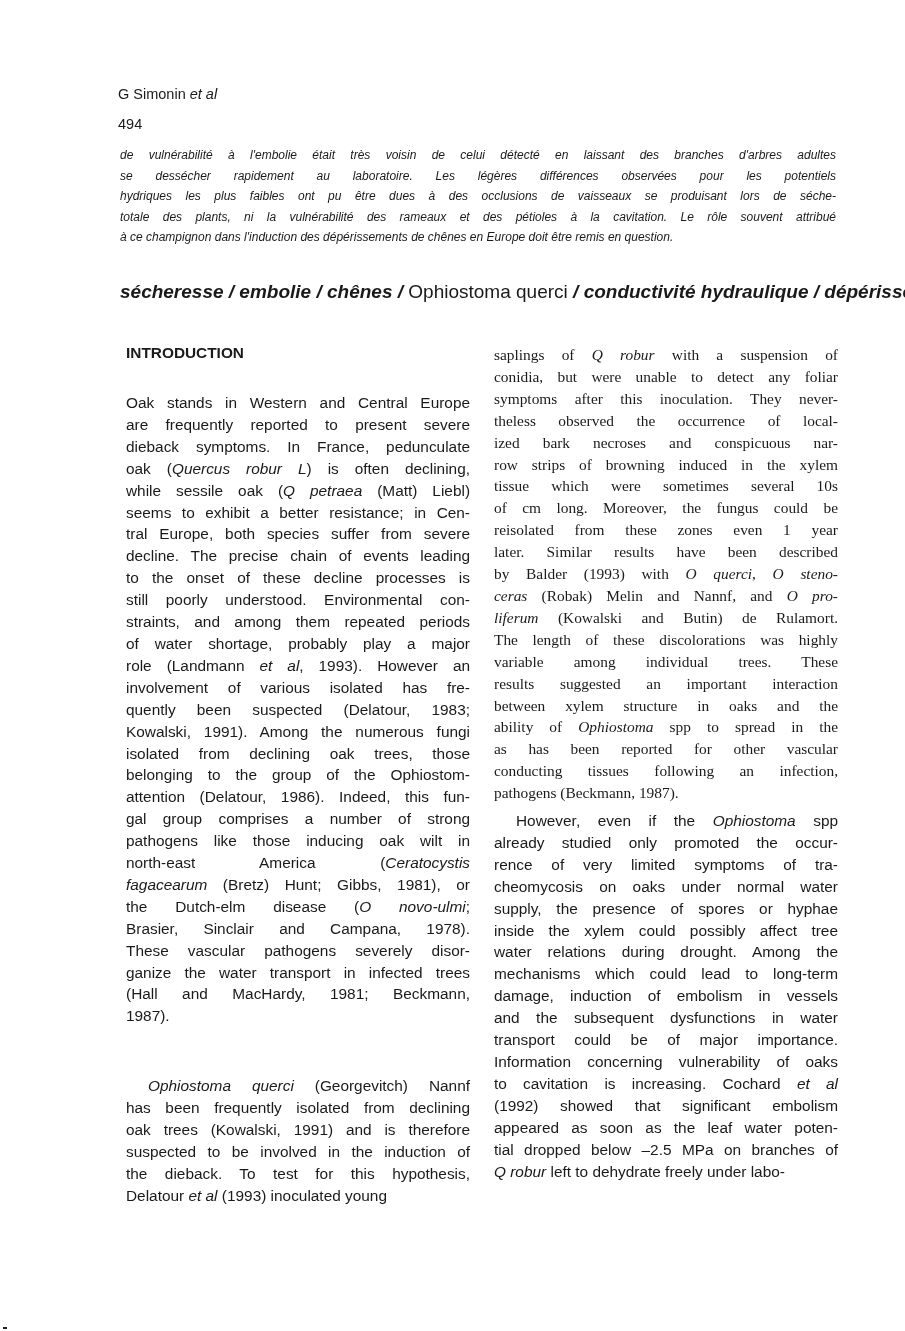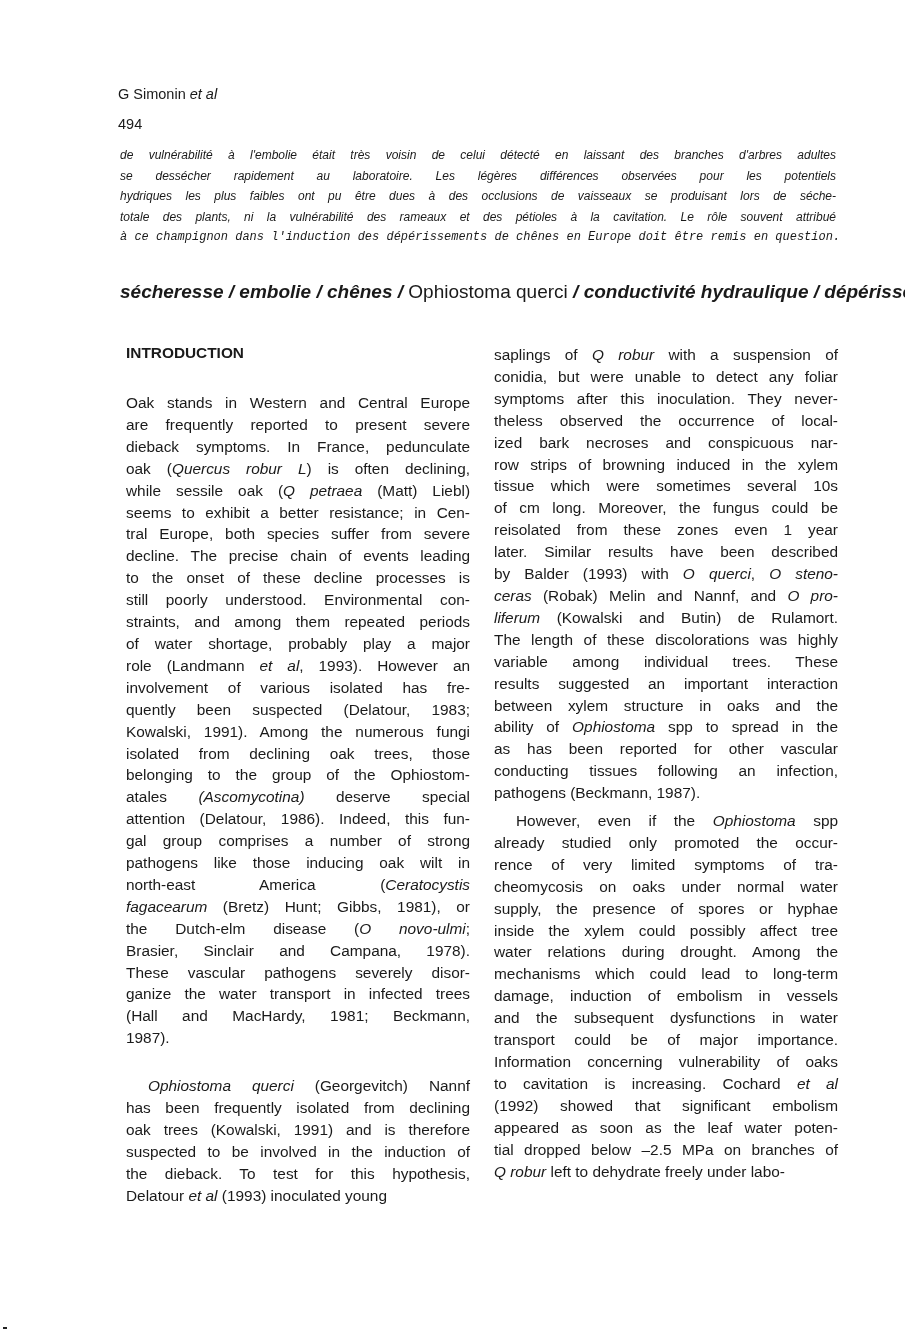--- a/index.html
+++ b/index.html
@@ -12,21 +12,21 @@
       font-size: 14.5px;
     }
     .page-num { position: absolute; left: 0; top: 0; margin-top: 30px; }
     .author-head { position: absolute; left: 0; right: 0; top: 0; text-align: left; }
     .abstract {
       position: absolute; top: 145px; left: 120px; width: 716px;
       font-size: 12px; line-height: 20.6px; font-style: italic;
       text-align: justify; text-align-last: left;
     }
     .abstract .ln { display: block; text-align: justify; text-align-last: justify; white-space: nowrap; }
-    .abstract .ln.last { text-align-last: left; font-family: Liberation Mono, monospace; }
+    .abstract .ln.last { text-align-last: left; }
     .keywords {
       position: absolute; top: 281px; left: 120px; width: 716px;
       font-size: 19px; font-weight: bold; font-style: italic;
       white-space: nowrap; text-align: justify; text-align-last: justify;
     }
     .keywords .upright { font-style: normal; font-weight: normal; }
     .col {
       position: absolute; top: 0; width: 344px;
       font-size: 15.4px; line-height: 21.9px;
     }
@@ -83,21 +83,20 @@
       <span class="ln">to the onset of these decline processes is</span>
       <span class="ln">still poorly understood. Environmental con-</span>
       <span class="ln">straints, and among them repeated periods</span>
       <span class="ln">of water shortage, probably play a major</span>
       <span class="ln"><span>role (Landmann </span><i>et al</i><span>, 1993). However an</span></span>
       <span class="ln">involvement of various isolated has fre-</span>
       <span class="ln">quently been suspected (Delatour, 1983;</span>
       <span class="ln">Kowalski, 1991). Among the numerous fungi</span>
       <span class="ln">isolated from declining oak trees, those</span>
       <span class="ln">belonging to the group of the Ophiostom-</span>
-      <span class="ln"><span>atales </span><i>(Ascomycotina)</i><span> deserve special</span></span>
       <span class="ln">attention (Delatour, 1986). Indeed, this fun-</span>
       <span class="ln">gal group comprises a number of strong</span>
       <span class="ln">pathogens like those inducing oak wilt in</span>
       <span class="ln"><span>north-east America (</span><i>Ceratocystis</i><span></span></span>
       <span class="ln"><span></span><i>fagacearum</i><span> (Bretz) Hunt; Gibbs, 1981), or</span></span>
       <span class="ln"><span>the Dutch-elm disease (</span><i>O novo-ulmi</i><span>;</span></span>
       <span class="ln">Brasier, Sinclair and Campana, 1978).</span>
       <span class="ln">These vascular pathogens severely disor-</span>
       <span class="ln">ganize the water transport in infected trees</span>
       <span class="ln">(Hall and MacHardy, 1981; Beckmann,</span>
@@ -107,21 +106,21 @@
       <span class="ln indent"><span></span><i>Ophiostoma querci</i><span> (Georgevitch) Nannf</span></span>
       <span class="ln">has been frequently isolated from declining</span>
       <span class="ln">oak trees (Kowalski, 1991) and is therefore</span>
       <span class="ln">suspected to be involved in the induction of</span>
       <span class="ln">the dieback. To test for this hypothesis,</span>
       <span class="ln last"><span>Delatour </span><i>et al</i><span> (1993) inoculated young</span></span>
     </div>
 </div>
 
 <div class="col col-right">
-  <div class="para" style="position: absolute; top: 344px; width: 344px;">
+  <div class="para" style="position: absolute; top: 344px; width: 344px; font-family: Liberation Serif, serif;">
       <span class="ln"><span>saplings of </span><i>Q robur</i><span> with a suspension of</span></span>
       <span class="ln">conidia, but were unable to detect any foliar</span>
       <span class="ln">symptoms after this inoculation. They never-</span>
       <span class="ln">theless observed the occurrence of local-</span>
       <span class="ln">ized bark necroses and conspicuous nar-</span>
       <span class="ln">row strips of browning induced in the xylem</span>
       <span class="ln">tissue which were sometimes several 10s</span>
       <span class="ln">of cm long. Moreover, the fungus could be</span>
       <span class="ln">reisolated from these zones even 1 year</span>
       <span class="ln">later. Similar results have been described</span>

